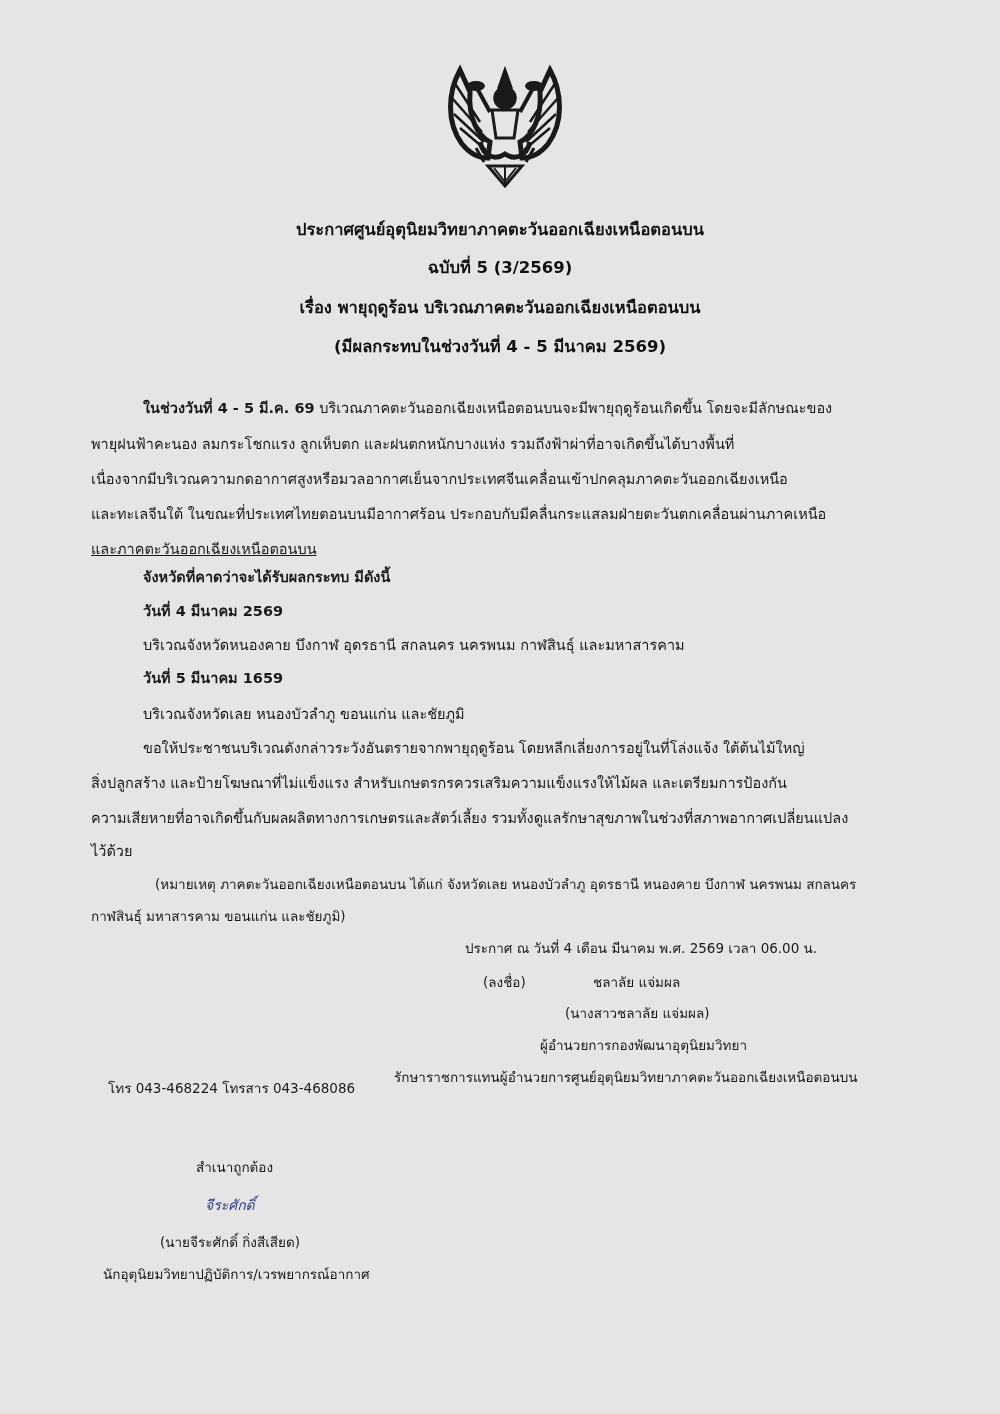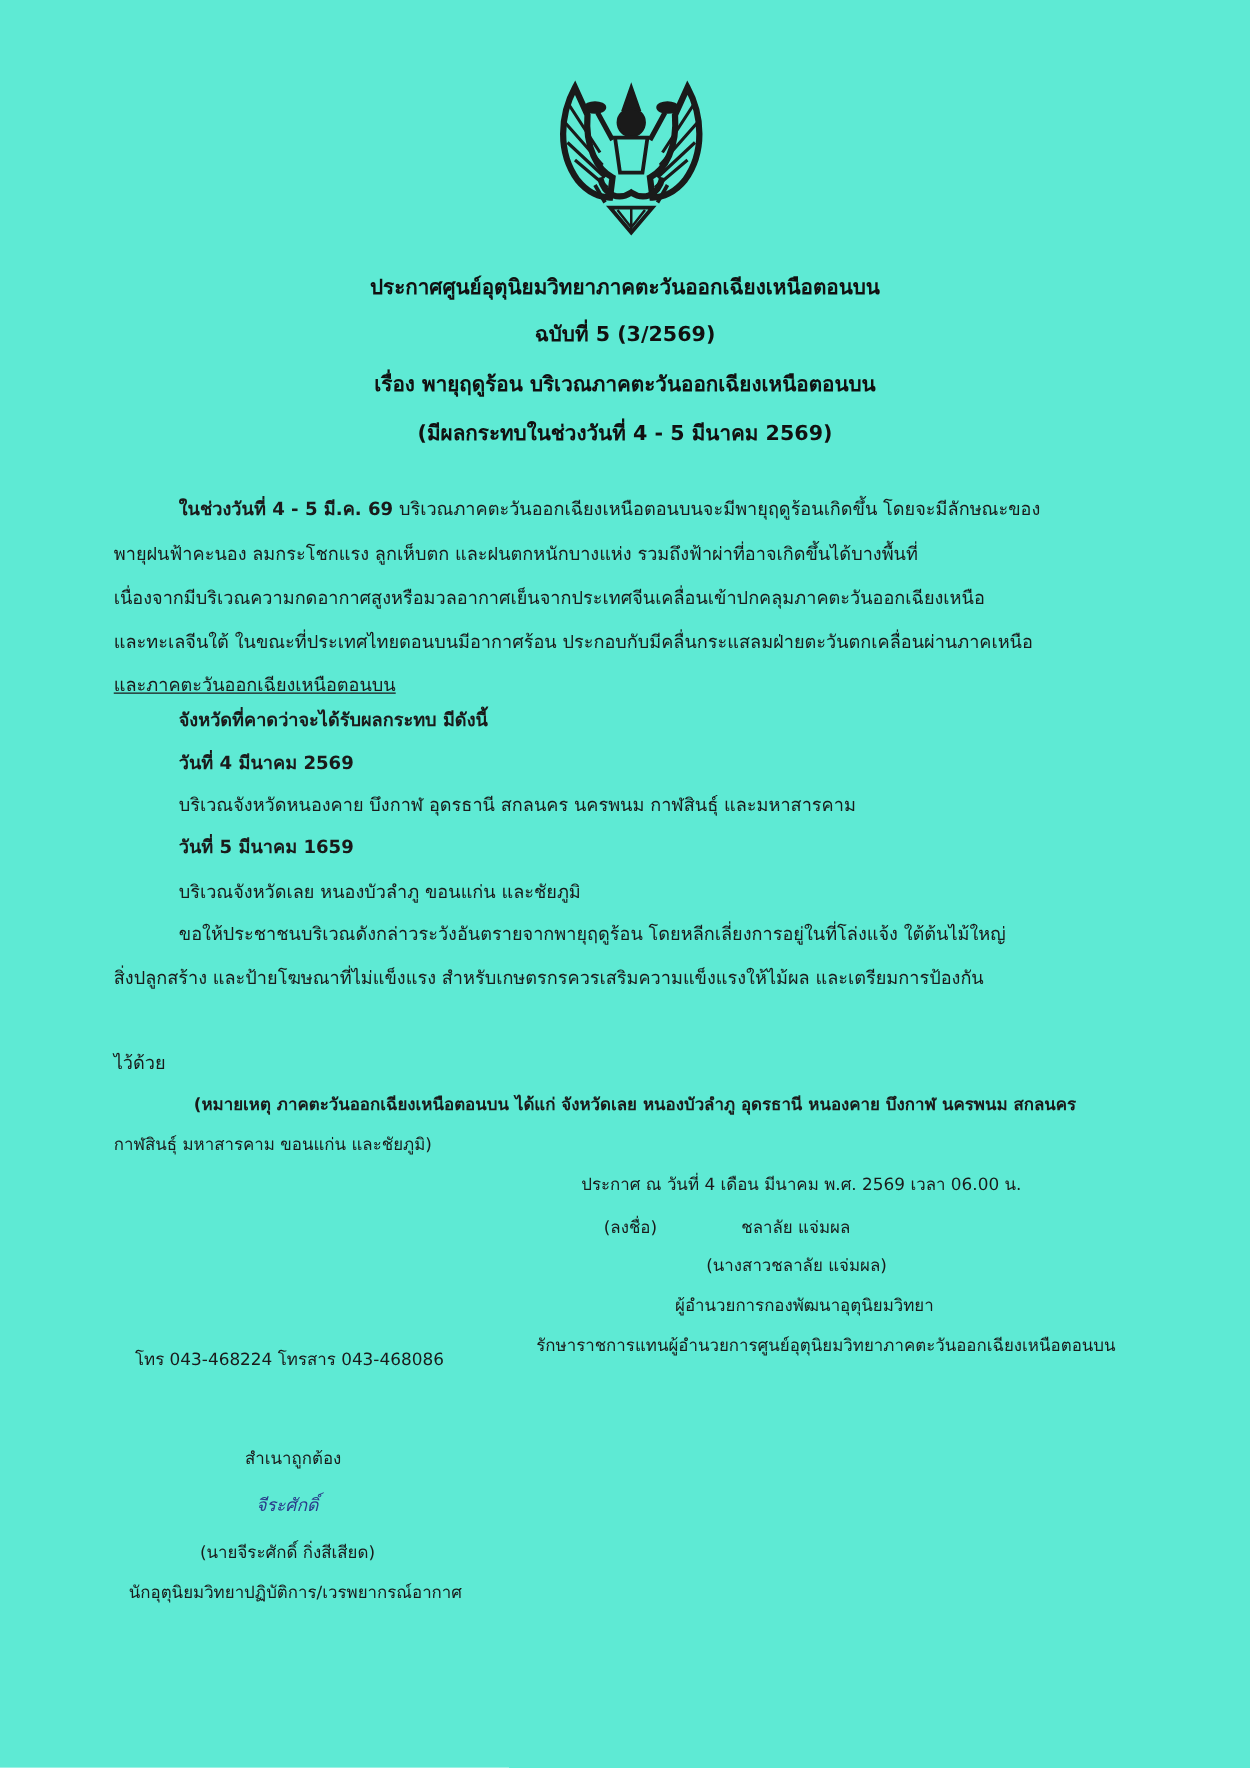--- a/index.html
+++ b/index.html
@@ -1,21 +1,21 @@
 <!DOCTYPE html>
 <html><head>
   <meta charset="utf-8">
   <style>
     html, body { margin: 0; padding: 0; background: #ffffff; }
     body {
       width: 1000px; height: 1414px; position: relative; overflow: hidden;
       font-family: "DejaVu Sans", "Liberation Sans", sans-serif;
       color: #1a1a1a;
     }
-    .page { position: absolute; left: 0; top: 0; width: 1000px; height: 1414px; background: #5eead4; }
+    .page { position: absolute; left: 0; top: 0; width: 1000px; height: 1414px; background: #e5e5e5; }
     .emblem { position: absolute; left: 440px; top: 62px; width: 130px; height: 130px; }
     .line { position: absolute; white-space: nowrap; font-size: 14.5px; line-height: 20px; }
     .center { left: 0; width: 1000px; text-align: center; }
     .title { font-weight: bold; font-size: 16.5px; color: #111; }
     .bold { font-weight: bold; }
     .sig-hand { font-family: "DejaVu Serif", serif; font-style: italic; color: #2a3a8a; font-size: 14px; }
   </style>
 </head>
 <body>
 
@@ -61,32 +61,33 @@
   <div class="line" style="top:539px; left:91px;text-decoration:underline;">และภาคตะวันออกเฉียงเหนือตอนบน</div>
 
   <div class="line bold" style="top:567px; left:143px;">จังหวัดที่คาดว่าจะได้รับผลกระทบ มีดังนี้</div>
   <div class="line bold" style="top:601px; left:143px;">วันที่ 4 มีนาคม 2569</div>
   <div class="line" style="top:635px; left:143px;">บริเวณจังหวัดหนองคาย บึงกาฬ อุดรธานี สกลนคร นครพนม กาฬสินธุ์ และมหาสารคาม</div>
   <div class="line bold" style="top:668px; left:143px;">วันที่ 5 มีนาคม 1659</div>
   <div class="line" style="top:704px; left:143px;">บริเวณจังหวัดเลย หนองบัวลำภู ขอนแก่น และชัยภูมิ</div>
 
   <div class="line" style="top:738px; left:143px; width:772px;">ขอให้ประชาชนบริเวณดังกล่าวระวังอันตรายจากพายุฤดูร้อน โดยหลีกเลี่ยงการอยู่ในที่โล่งแจ้ง ใต้ต้นไม้ใหญ่</div>
   <div class="line" style="top:773px; left:91px; width:824px;">สิ่งปลูกสร้าง และป้ายโฆษณาที่ไม่แข็งแรง สำหรับเกษตรกรควรเสริมความแข็งแรงให้ไม้ผล และเตรียมการป้องกัน</div>
+  <div class="line" style="top:808px; left:91px; width:824px;">ความเสียหายที่อาจเกิดขึ้นกับผลผลิตทางการเกษตรและสัตว์เลี้ยง รวมทั้งดูแลรักษาสุขภาพในช่วงที่สภาพอากาศเปลี่ยนแปลง</div>
   <div class="line" style="top:841px; left:91px;">ไว้ด้วย</div>
 
-  <div class="line" style="top:874px; left:155px; width:760px; font-size:13.5px;font-weight:bold;">(หมายเหตุ ภาคตะวันออกเฉียงเหนือตอนบน ได้แก่ จังหวัดเลย หนองบัวลำภู อุดรธานี หนองคาย บึงกาฬ นครพนม สกลนคร</div>
+  <div class="line" style="top:874px; left:155px; width:760px; font-size:13.5px;">(หมายเหตุ ภาคตะวันออกเฉียงเหนือตอนบน ได้แก่ จังหวัดเลย หนองบัวลำภู อุดรธานี หนองคาย บึงกาฬ นครพนม สกลนคร</div>
   <div class="line" style="top:906px; left:91px; font-size:13.5px;text-align:center;">กาฬสินธุ์ มหาสารคาม ขอนแก่น และชัยภูมิ)</div>
 
   <div class="line" style="top:938px; left:465px; font-size:13.5px;">ประกาศ ณ วันที่ 4 เดือน มีนาคม พ.ศ. 2569 เวลา 06.00 น.</div>
 
   <div class="line" style="top:972px; left:483px; font-size:13.5px;">(ลงชื่อ)</div>
   <div class="line" style="top:972px; left:593px; font-size:13.5px;">ชลาลัย แจ่มผล</div>
   <div class="line" style="top:1003px; left:565px; font-size:13.5px;">(นางสาวชลาลัย แจ่มผล)</div>
   <div class="line" style="top:1035px; left:540px; font-size:13.5px;">ผู้อำนวยการกองพัฒนาอุตุนิยมวิทยา</div>
-  <div class="line" style="top:1067px; left:394px; font-size:13.5px;margin-left:35px;">รักษาราชการแทนผู้อำนวยการศูนย์อุตุนิยมวิทยาภาคตะวันออกเฉียงเหนือตอนบน</div>
+  <div class="line" style="top:1067px; left:394px; font-size:13.5px;">รักษาราชการแทนผู้อำนวยการศูนย์อุตุนิยมวิทยาภาคตะวันออกเฉียงเหนือตอนบน</div>
 
   <div class="line" style="top:1078px; left:108px; font-size:13.5px;">โทร 043-468224  โทรสาร 043-468086</div>
   <div class="line" style="top:1157px; left:196px; font-size:13.5px;">สำเนาถูกต้อง</div>
   <div class="line sig-hand" style="top:1195px; left:205px;">จีระศักดิ์</div>
   <div class="line" style="top:1232px; left:160px; font-size:13.5px;">(นายจีระศักดิ์ กิ่งสีเสียด)</div>
   <div class="line" style="top:1264px; left:103px; font-size:13.5px;">นักอุตุนิยมวิทยาปฏิบัติการ/เวรพยากรณ์อากาศ</div>
 
 </div>
 
 </body></html>

